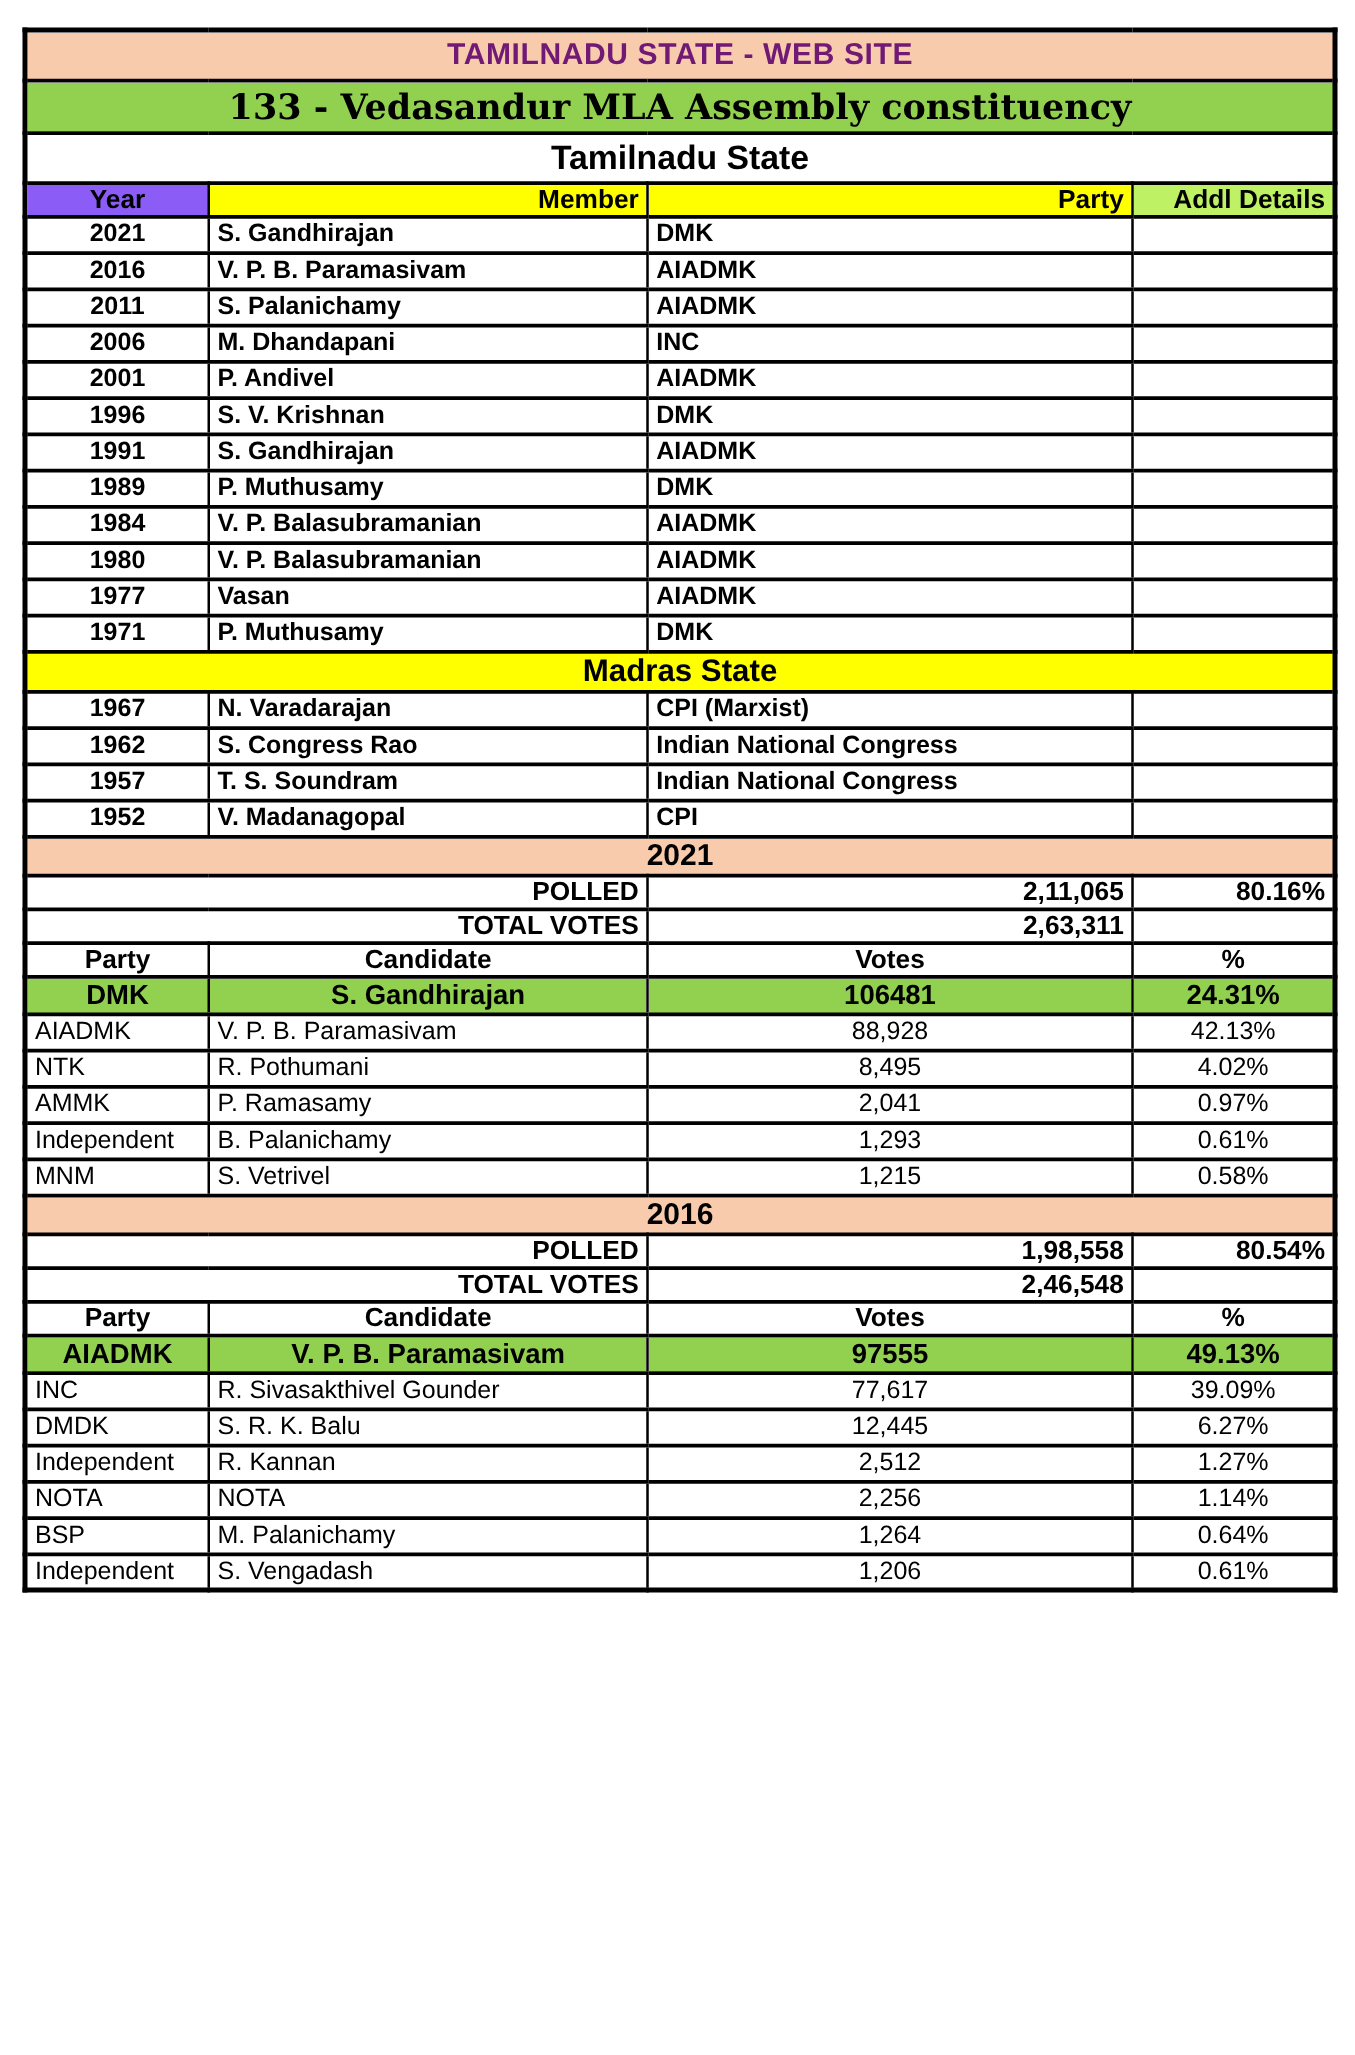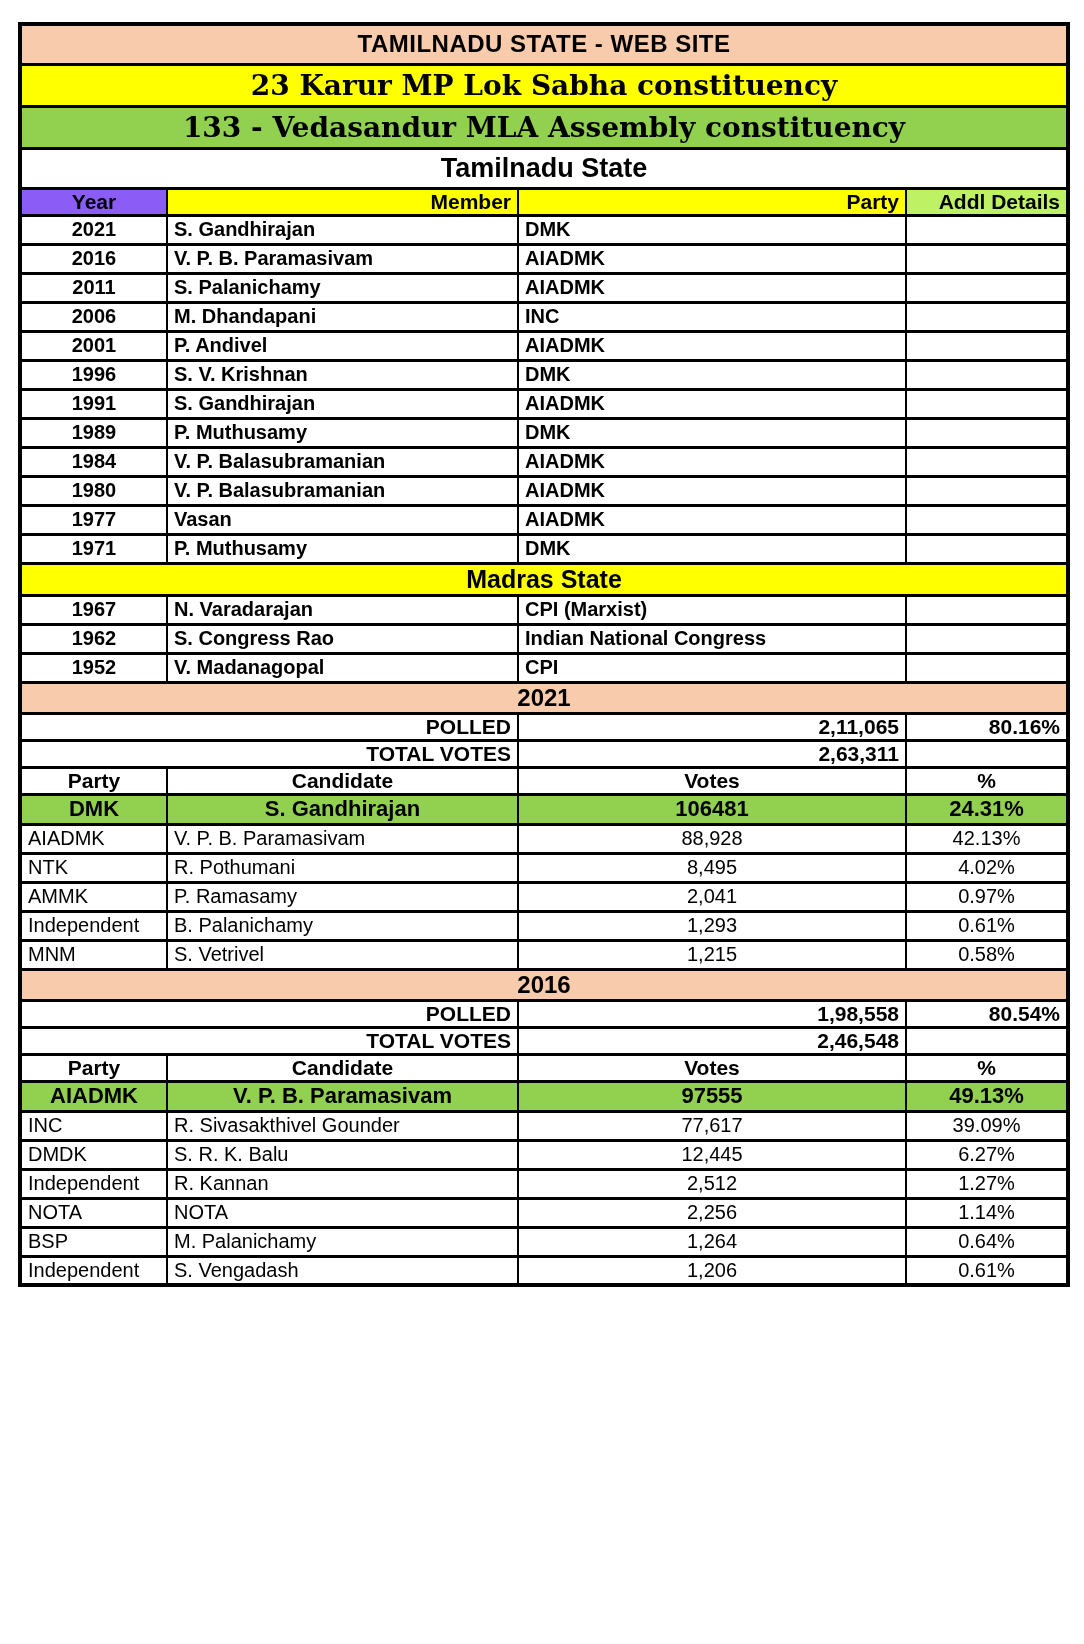--- a/index.html
+++ b/index.html
@@ -119,24 +119,21 @@
   <table class="sheet">
     <colgroup>
       <col class="c1">
         <col class="c2">
         <col class="c3">
         <col class="c4">
     </colgroup>
 
     <tbody>
       <tr class="banner site-title">
-        <td colspan="4" style="background:#F8CBAD;color:#000000;margin-top:11px;">TAMILNADU STATE - WEB SITE</td>
-      </tr>
-      <tr class="banner serif">
-        <td colspan="4" style="background:#FFFF00;">23 Karur MP Lok Sabha constituency</td>
+        <td colspan="4" style="background:#F8CBAD;color:#701a75;margin-top:11px;">TAMILNADU STATE - WEB SITE</td>
       </tr>
       <tr class="banner serif">
         <td colspan="4" style="background:#92D050;">133 - Vedasandur MLA Assembly constituency</td>
       </tr>
       <tr class="banner state-heading">
         <td colspan="4" style="background:#FFFFFF;">Tamilnadu State</td>
       </tr>
       <tr class="col-head">
         <th class="center" style="background:#8b5cf6;">Year</th>
         <th style="background:#FFFF00;">Member</th>
@@ -247,20 +244,26 @@
           <td class="left"></td>
         </tr>
 
         <tr class="member-row">
           <td class="center">1962</td>
           <td class="left">S. Congress Rao</td>
           <td class="left">Indian National Congress</td>
           <td class="left"></td>
         </tr>
 
+        <tr class="member-row">
+          <td class="center">1957</td>
+          <td class="left">T. S. Soundram</td>
+          <td class="left">Indian National Congress</td>
+          <td class="left"></td>
+        </tr>
 
         <tr class="member-row">
           <td class="center">1952</td>
           <td class="left">V. Madanagopal</td>
           <td class="left">CPI</td>
           <td class="left"></td>
         </tr>
       </tbody>
 
     <tbody>

